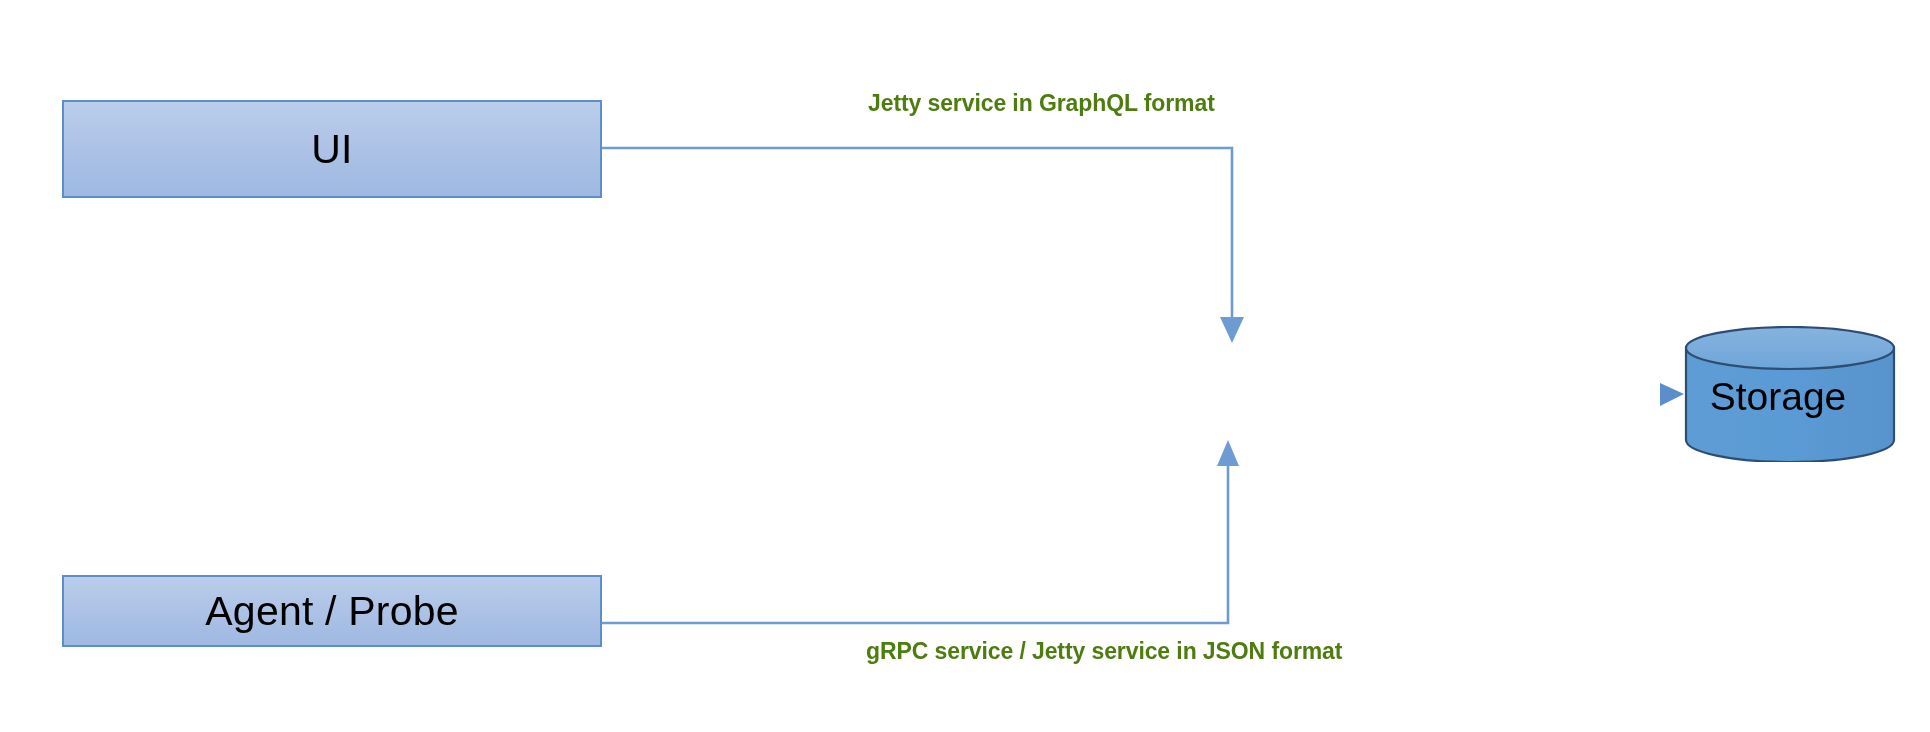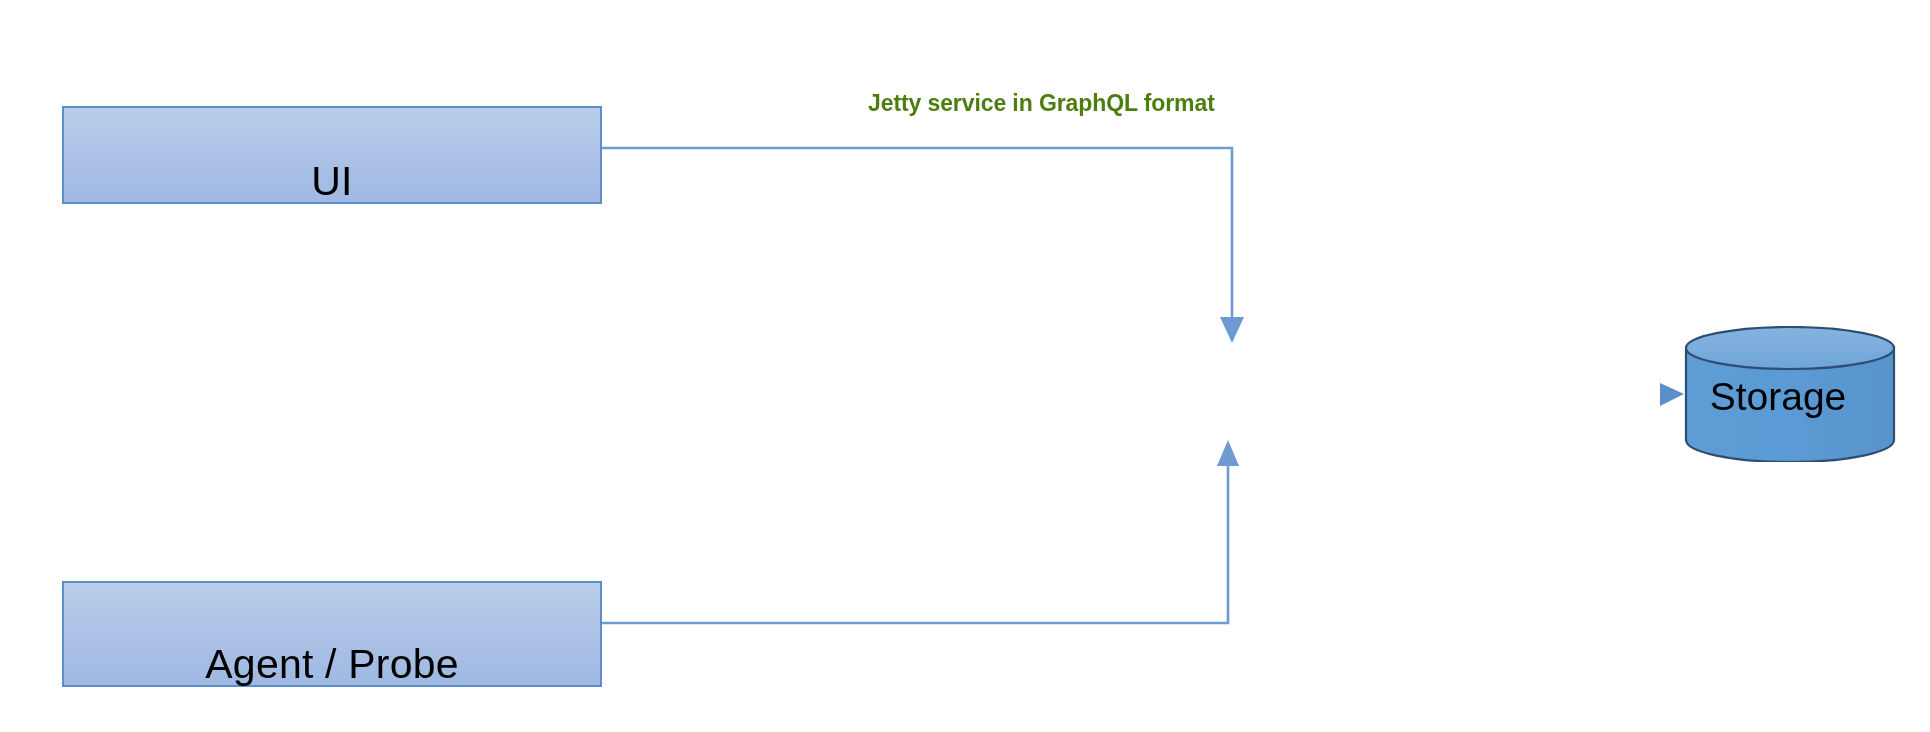--- a/index.html
+++ b/index.html
@@ -19,35 +19,34 @@
     overflow: hidden;
   }
 
   
   .node-box {
     position: absolute;
     box-sizing: border-box;
     border: 2px solid #5C8FC9;
     background: linear-gradient(to bottom, #BACDEB 0%, #AEC3E6 45%, #9FB9E2 100%);
     display: flex;
-    align-items: flex-end;
+    align-items: center;
     justify-content: center;
-    margin-top: 6px;
   }
   .node-box .node-label {
     font-family: "Liberation Sans", sans-serif;
     font-size: 41px;
     line-height: 1;
     color: #000000;
     letter-spacing: 0.2px;
     white-space: nowrap;
   }
 
   #box-ui      { left: 62px;  top: 100px; width: 540px; height: 98px; }
-  #box-agent   { left: 62px;  top: 575px; width: 540px; height: 106px; }
+  #box-agent   { left: 62px;  top: 575px; width: 540px; height: 72px; }
   #box-backend { left: 955px; top: 342px; width: 542px; height: 98px; }
 
   
   #node-storage {
     position: absolute;
     left: 1684px;
     top: 326px;
     width: 212px;
     height: 136px;
   }
@@ -152,14 +151,15 @@
 
       <path d="M 2 22 L 2 114 A 104 22 0 0 0 210 114 L 210 22 Z" fill="url(#cylBody)" stroke="#2E4D73" stroke-width="2.2"></path>
 
       <ellipse cx="106" cy="22" rx="104" ry="21" fill="url(#cylTop)" stroke="#2E4D73" stroke-width="2.2"></ellipse>
     </svg>
     <span class="node-label">Storage</span>
   </div>
 
   <div class="edge-label" id="label-ui-backend">Jetty service in GraphQL format</div>
 
+  <div class="edge-label" id="label-agent-backend">gRPC service / Jetty service in JSON format</div>
 
 </div>
 
 </body></html>

